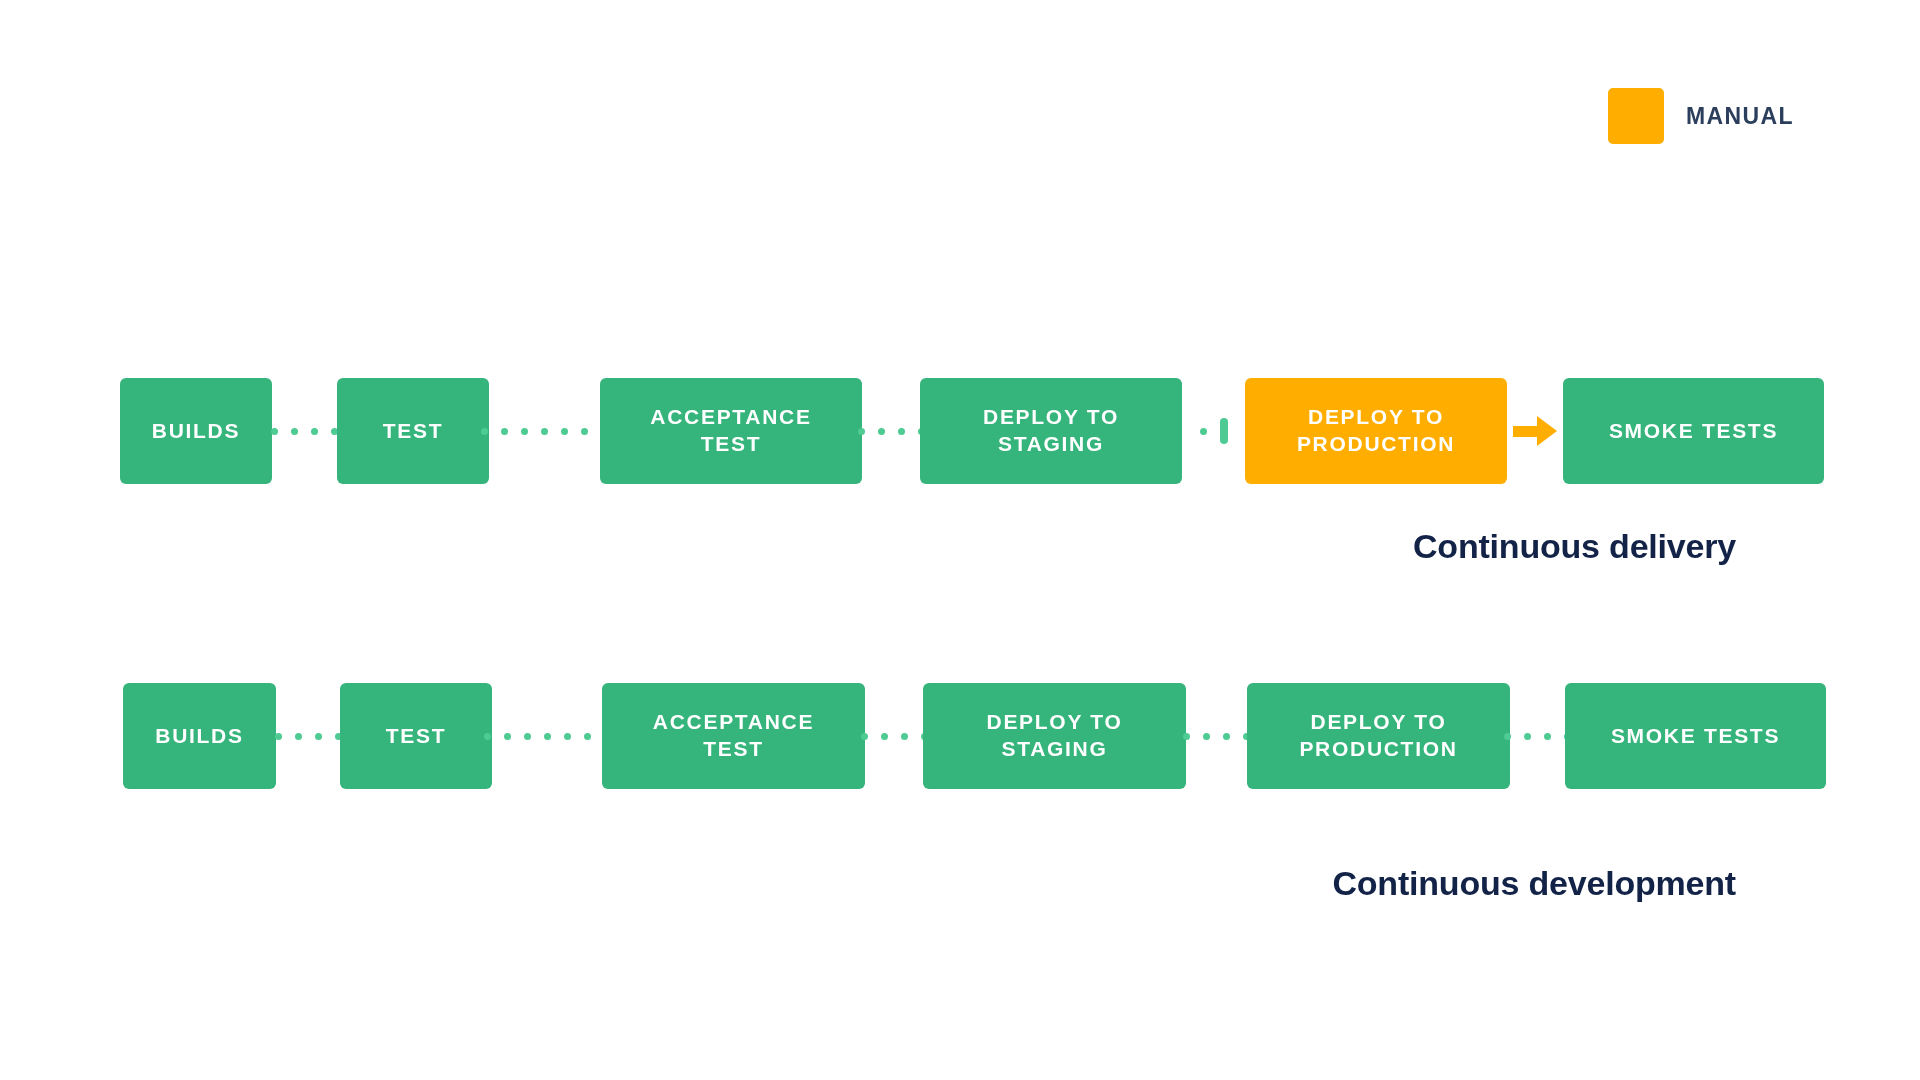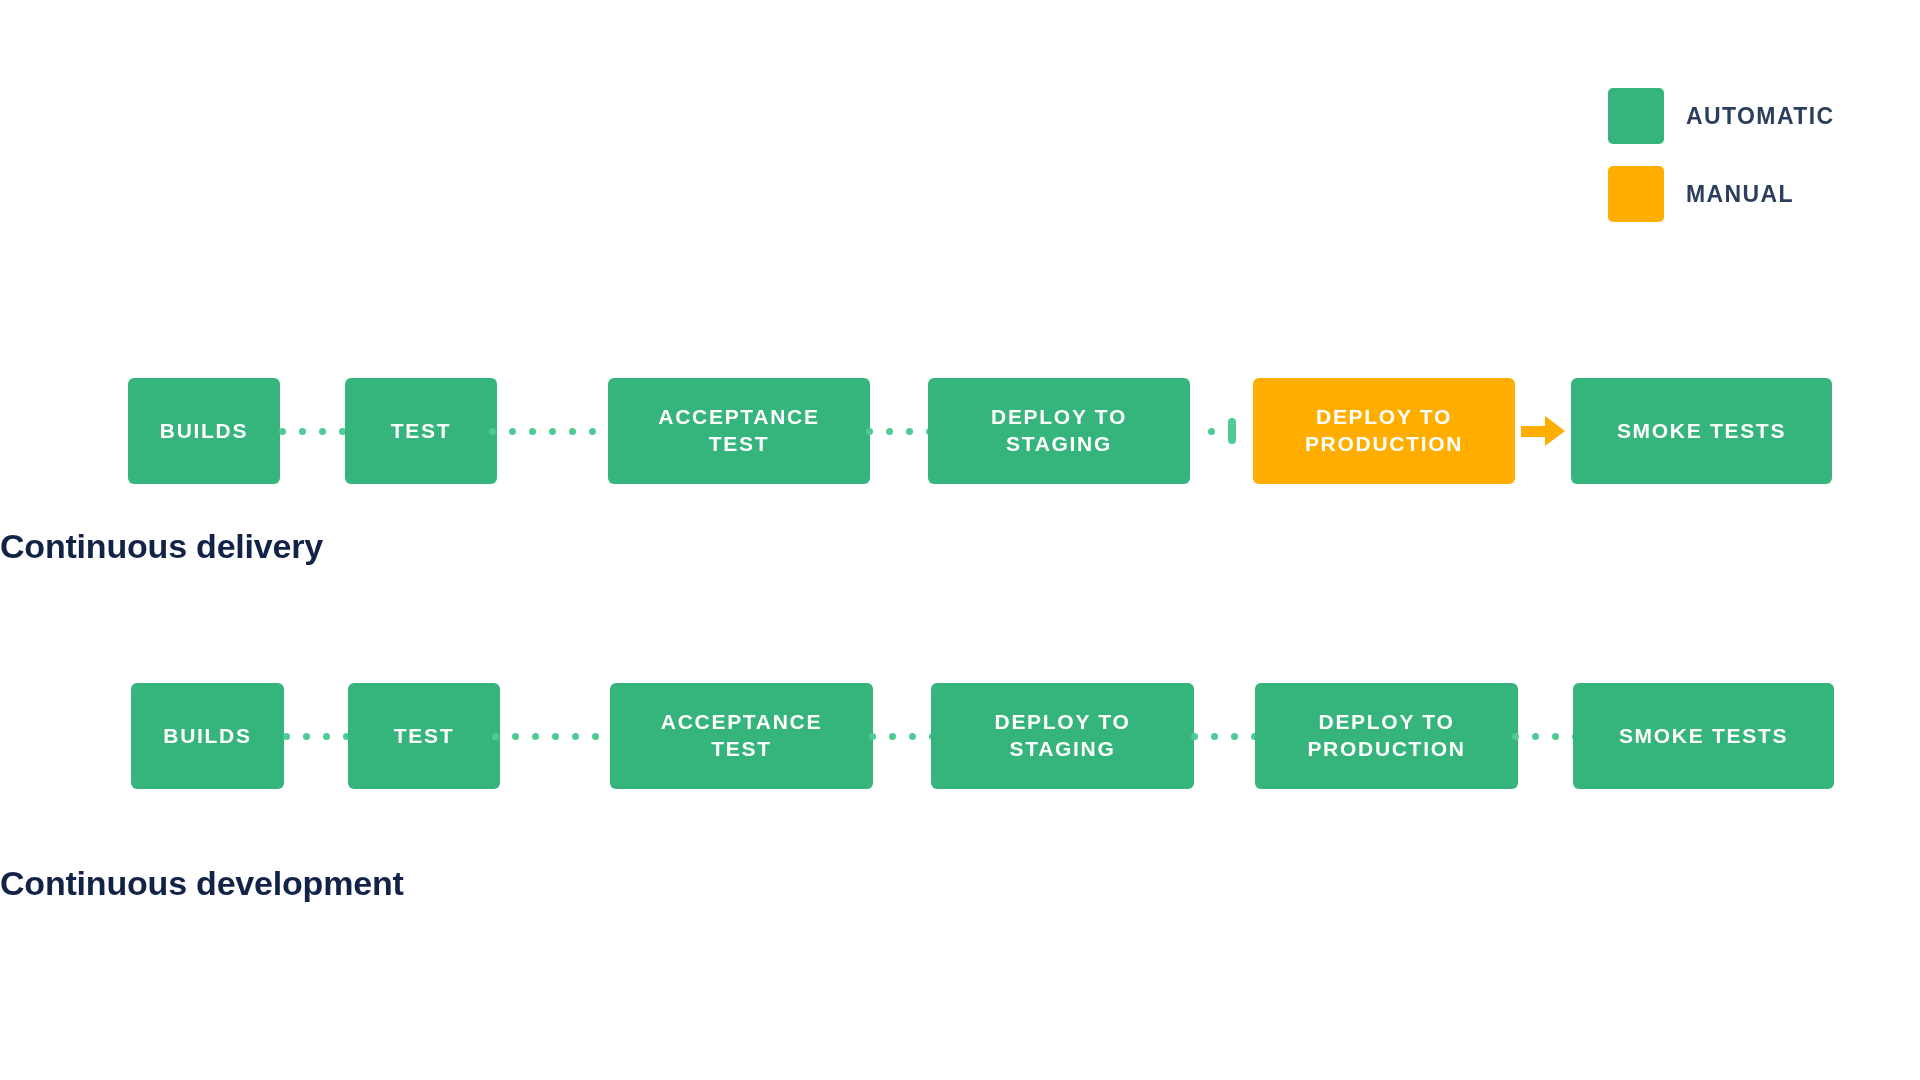--- a/index.html
+++ b/index.html
@@ -42,21 +42,21 @@
     font-weight: bold;
     letter-spacing: 1.4px;
     color: #2b3e5c;
     white-space: nowrap;
     line-height: 1;
   }
 
   
   .pipeline {
     position: absolute;
-    left: 8px;
+    left: 0;
     width: 1750px;
     height: 106px;
     display: flex;
     align-items: center;
   }
   #pipeline-delivery { top: 378px; }
   #pipeline-development { top: 683px; }
 
   .node {
     height: 106px;
@@ -124,37 +124,33 @@
     border-top: 15px solid transparent;
     border-bottom: 15px solid transparent;
     border-left: 20px solid #ffae00;
   }
 
   
   .caption {
     position: absolute;
     width: 1736px;
     left: 0;
-    text-align: left;
+    text-align: right;
     font-size: 34px;
     font-weight: bold;
     color: #132347;
     letter-spacing: -0.2px;
   }
   #caption-delivery { top: 527px; }
   #caption-development { top: 864px; }
 </style>
 </head>
 <body>
 
 <div class="legend">
-  <div class="legend-row">
-    <div class="legend-swatch" style="background: rgb(53, 180, 123);"></div>
-    <div class="legend-label">AUTOMATIC</div>
-  </div>
   <div class="legend-row">
     <div class="legend-swatch" style="background: rgb(255, 174, 0);"></div>
     <div class="legend-label">MANUAL</div>
   </div>
 </div>
 
 <div class="pipeline" id="pipeline-delivery">
     <div class="node automatic" style="position: absolute; left: 120px; width: 152px; top: 0px;">BUILDS</div>
     <div class="conn" style="position: absolute; left: 272px; width: 65px; top: 0px;">
       <div class="dot"></div>

